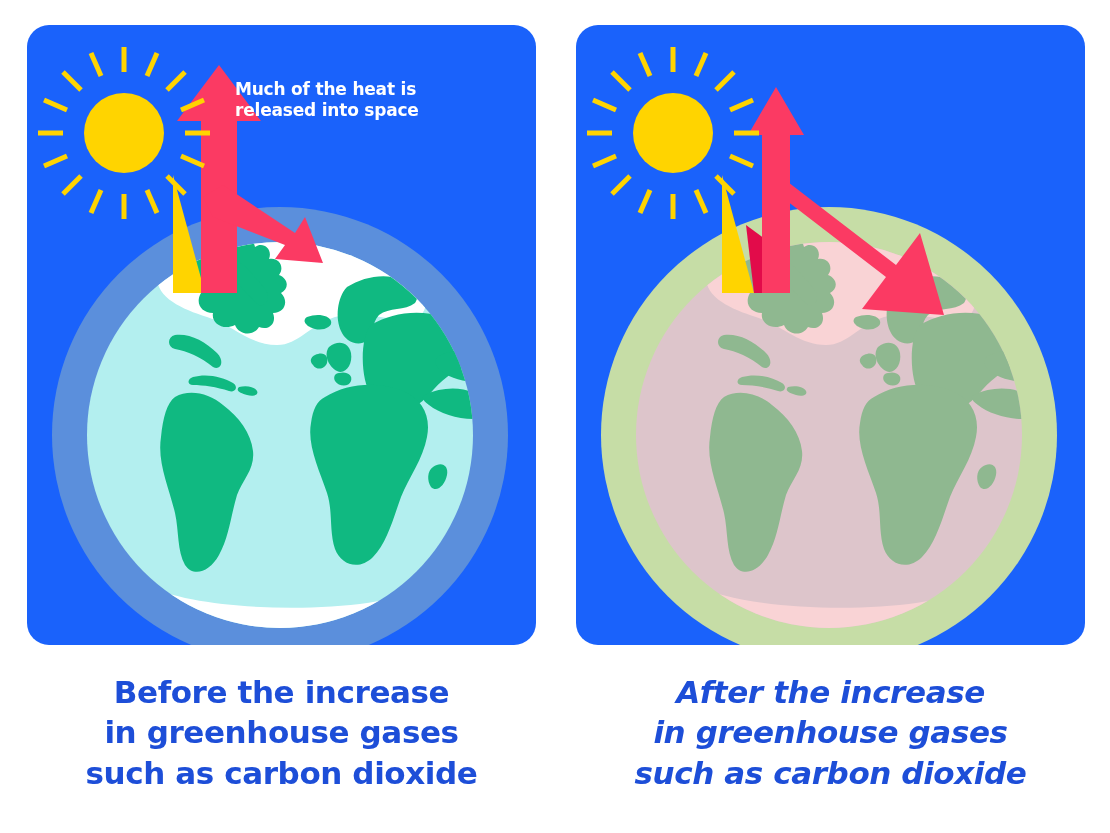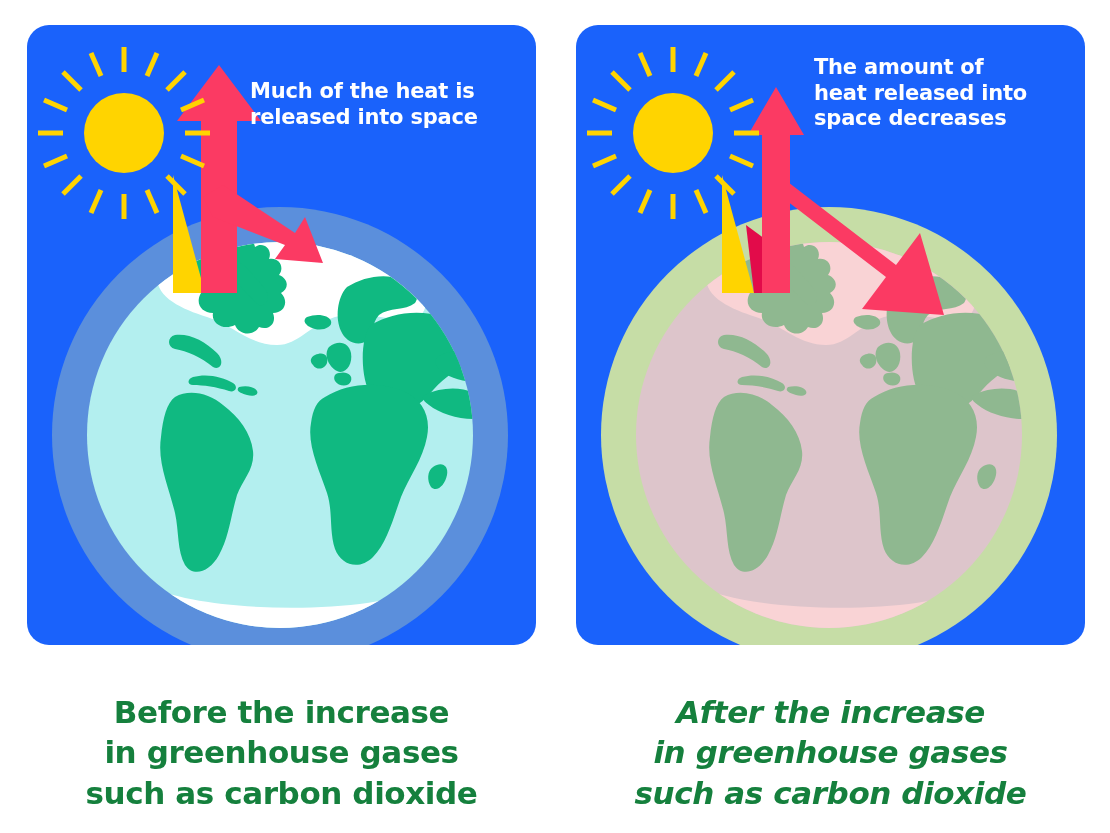--- a/index.html
+++ b/index.html
@@ -31,42 +31,41 @@
   .callout{
     position:absolute;
     color:#ffffff;
     font-weight:bold;
     letter-spacing:-0.2px;
     line-height:1.22;
     white-space:pre-line;
     pointer-events:none;
   }
   .callout-left{
-    left:223px;top:54px;
-    font-size:21px;
+    left:208px;top:54px;
+    font-size:17px;
     width:270px;
   }
   .callout-right{
     left:238px;top:30px;
     font-size:21px;
     width:250px;
   }
 
   .caption{
     position:absolute;
     top:672px;
     width:509px;
     text-align:center;
-    color:#15803d;
+    color:#1d4ed8;
     font-weight:bold;
     font-size:31px;
     line-height:1.30;
     white-space:pre-line;
     letter-spacing:-0.4px;
-    margin-top:20px;
   }
   .caption-left{left:27px;}
   .caption-right{left:576px;font-style:italic;}
 </style>
 </head>
 <body>
 
 <div class="stage">
 
   <div class="panel panel-left">
@@ -266,23 +265,20 @@
           <line x1="120" y1="51" x2="130" y2="28"></line>
           <line x1="74" y1="165" x2="64" y2="188"></line>
           <line x1="40" y1="85" x2="17" y2="75"></line>
           <line x1="154" y1="131" x2="177" y2="141"></line>
           <line x1="40" y1="131" x2="17" y2="141"></line>
           <line x1="154" y1="85" x2="177" y2="75"></line>
         </g>
       </g>
     </svg>
 
-    <div class="callout callout-right">The amount of
-heat released into
-space decreases</div>
   </div>
 
   <div class="caption caption-left">Before the increase
 in greenhouse gases
 such as carbon dioxide</div>
 
   <div class="caption caption-right">After the increase
 in greenhouse gases
 such as carbon dioxide</div>
 

